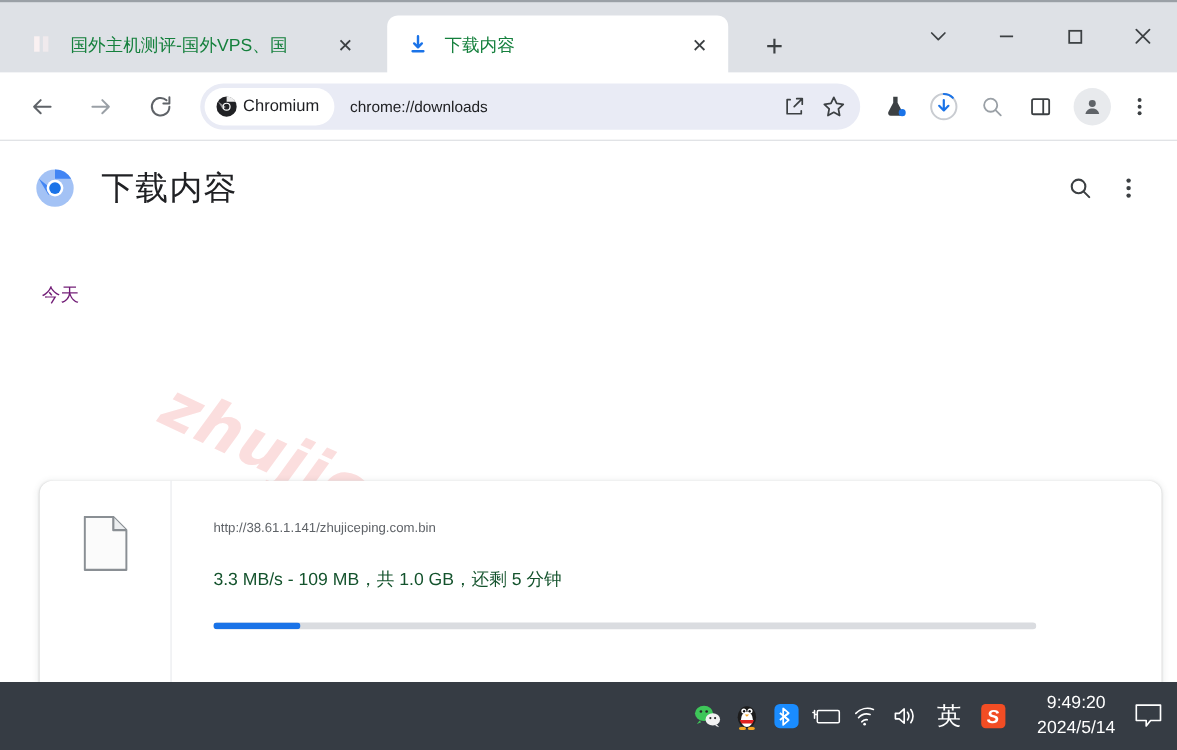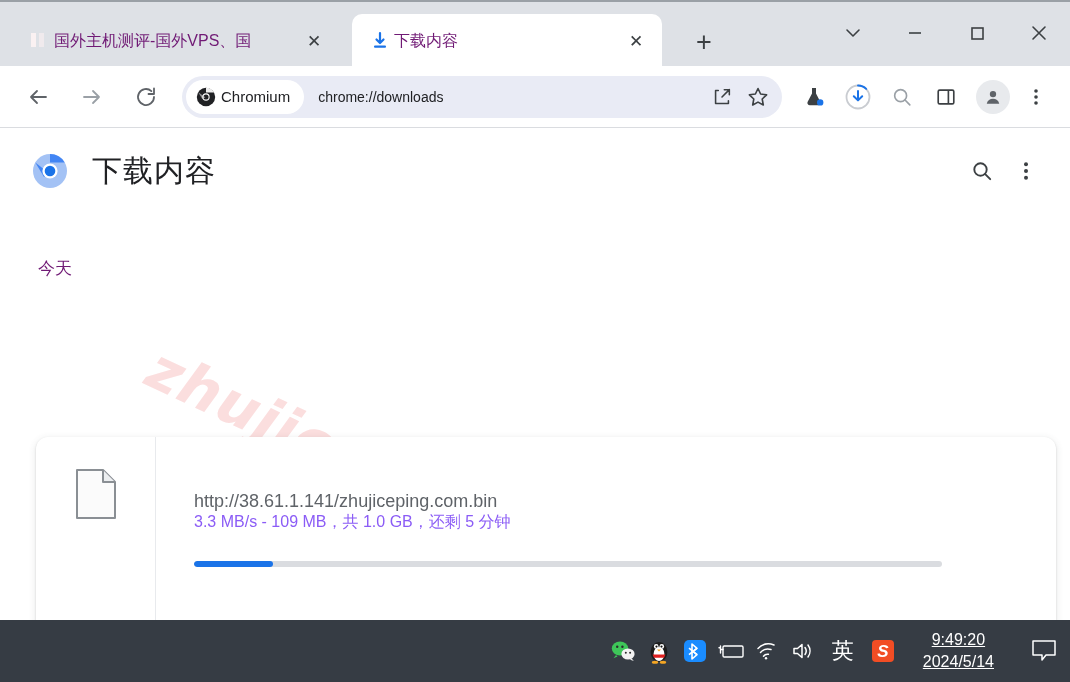--- a/index.html
+++ b/index.html
@@ -43,21 +43,21 @@
     content:""; position:absolute; left:3px; top:3px; width:5px; height:14px;
     background:#fff3f3; opacity:.85;
   }
   .fav-red::after {
     content:""; position:absolute; left:11px; top:3px; width:5px; height:14px;
     background:#fff3f3; opacity:.55;
   }
   .dl-fav { width:20px; height:20px; position:relative; }
   .dl-fav svg { display:block; }
   .tab-title {
-    margin-left:4px; font-size:16px; color:#701a75; white-space:nowrap;
+    margin-left:14px; font-size:16px; color:#15803d; white-space:nowrap;
     overflow:hidden; flex:1 1 auto;
   }
   .tab-inactive .tab-title {
     -webkit-mask-image: linear-gradient(to right, #000 82%, transparent 100%);
     mask-image: linear-gradient(to right, #000 82%, transparent 100%);
   }
   .tab-close {
     width:28px; height:28px; margin-right:12px; flex:0 0 auto;
     display:flex; align-items:center; justify-content:center;
     color:#3c4043; font-size:17px; font-weight:600; line-height:1;
@@ -142,22 +142,22 @@
     box-sizing:border-box;
   }
   .card-iconcol {
     width:120px; flex:0 0 auto; border-right:1px solid #e8eaed;
     display:flex; justify-content:center; padding-top:32px;
     box-sizing:border-box;
   }
   .file-icon { width:40px; height:50px; position:relative; }
   .card-body { flex:1 1 auto; padding:28px 24px 0 38px; box-sizing:border-box; }
   .file-name { font-size:18px; color:#202124; font-weight:700; }
-  .file-url { margin-top:26px; font-size:18px; color:#5f6368; }
-  .file-status { font-size:16px; color:#8b5cf6; }
+  .file-url { margin-top:8px; font-size:12px; color:#5f6368; }
+  .file-status { margin-top:30px; font-size:16px; color:#14532d; }
   .progress-track {
     margin-top:28px; height:6px; width:748px; background:#dadce0; border-radius:3px; overflow:hidden;
   }
   .progress-fill { height:6px; background:#1a73e8; border-radius:3px; }
 
   .watermark {
     position:absolute; left:165px; top:205px;
     font-family:"DejaVu Sans", sans-serif;
     font-size:58px; font-weight:700; font-style:italic;
     color:#fbdede; white-space:nowrap;
@@ -170,22 +170,22 @@
     position:absolute; left:0; top:620px; width:1070px; height:62px;
     background:#363c44; display:flex; align-items:center; justify-content:flex-end;
   }
   .tray { display:flex; align-items:center; gap:0; }
   .tray-icon {
     width:36px; height:40px; display:flex; align-items:center; justify-content:center;
     color:#ffffff;
   }
   .tray-icon.ime { font-size:22px; color:#ffffff; font-weight:500; width:44px; }
   .clock {
-    margin-left:22px; margin-right:24px; color:#ffffff; font-size:16px;
-    line-height:1.35; text-align:center; white-space:nowrap;text-decoration:underline;
+    margin-left:22px; margin-right:4px; color:#ffffff; font-size:16px;
+    line-height:1.35; text-align:center; white-space:nowrap;
   }
   .notif { width:52px; height:62px; display:flex; align-items:center; justify-content:center; color:#ffffff; }
   .bt-box { width:22px; height:22px; background:#1a8cff; border-radius:5px; display:flex; align-items:center; justify-content:center; }
   .sogou {
     width:22px; height:22px; background:#f24d24; border-radius:4px;
     color:#ffffff; font-size:17px; font-weight:700; font-style:italic;
     display:flex; align-items:center; justify-content:center; line-height:1;
   }
 </style>
 </head>

